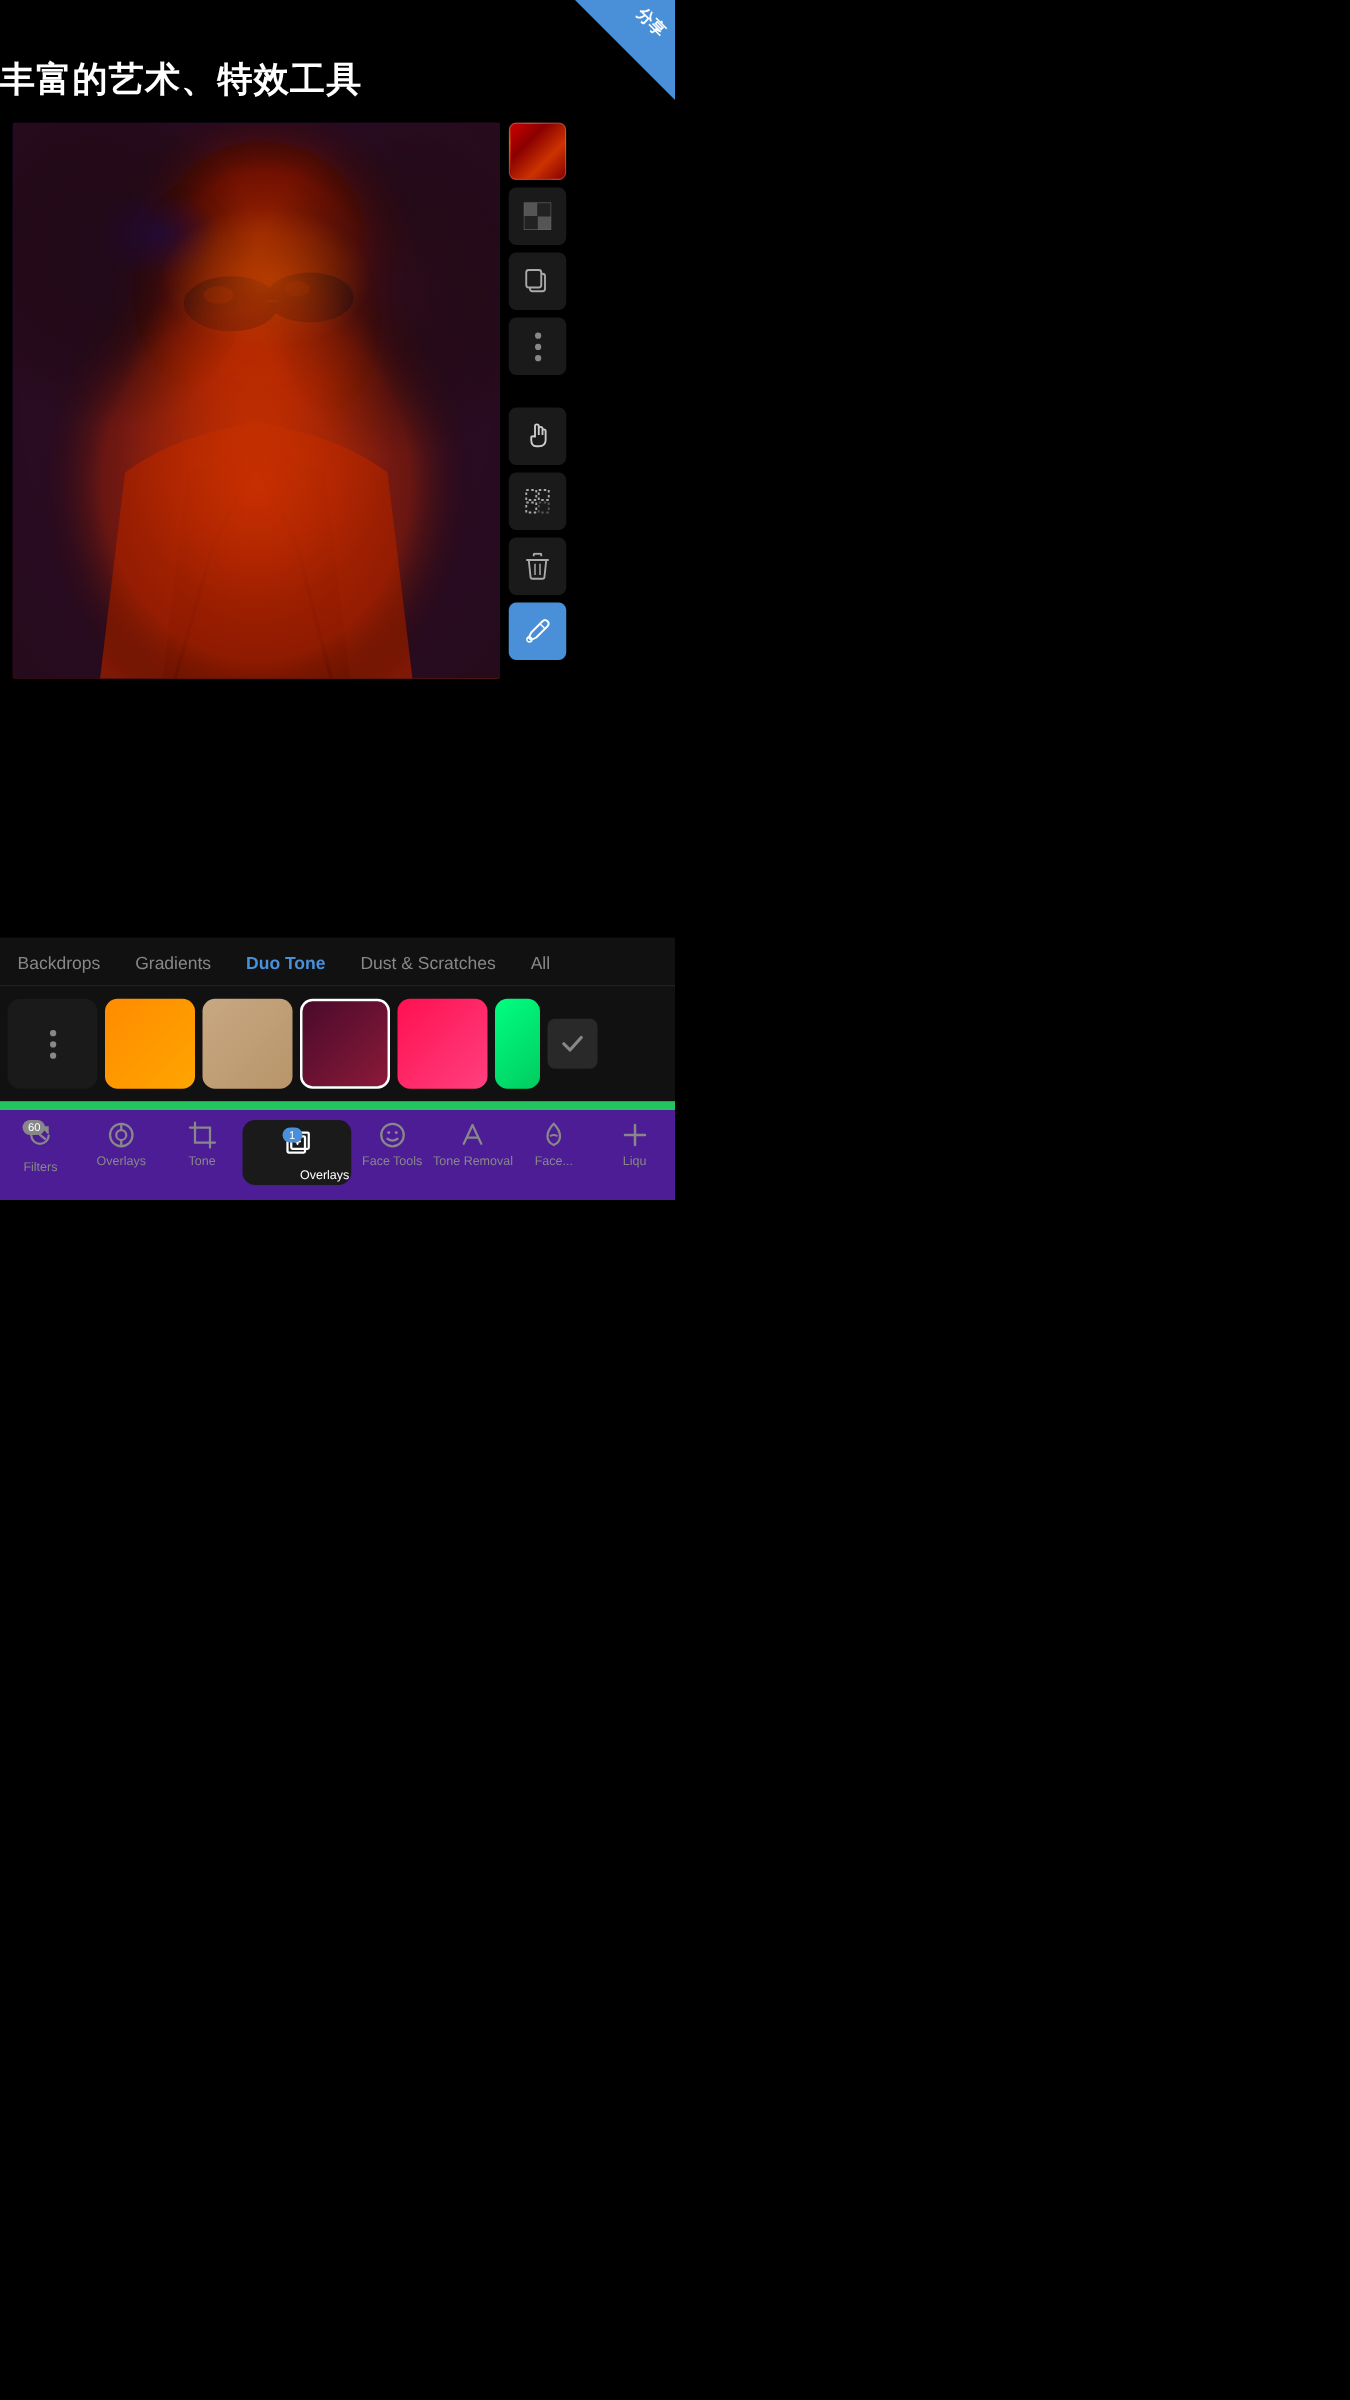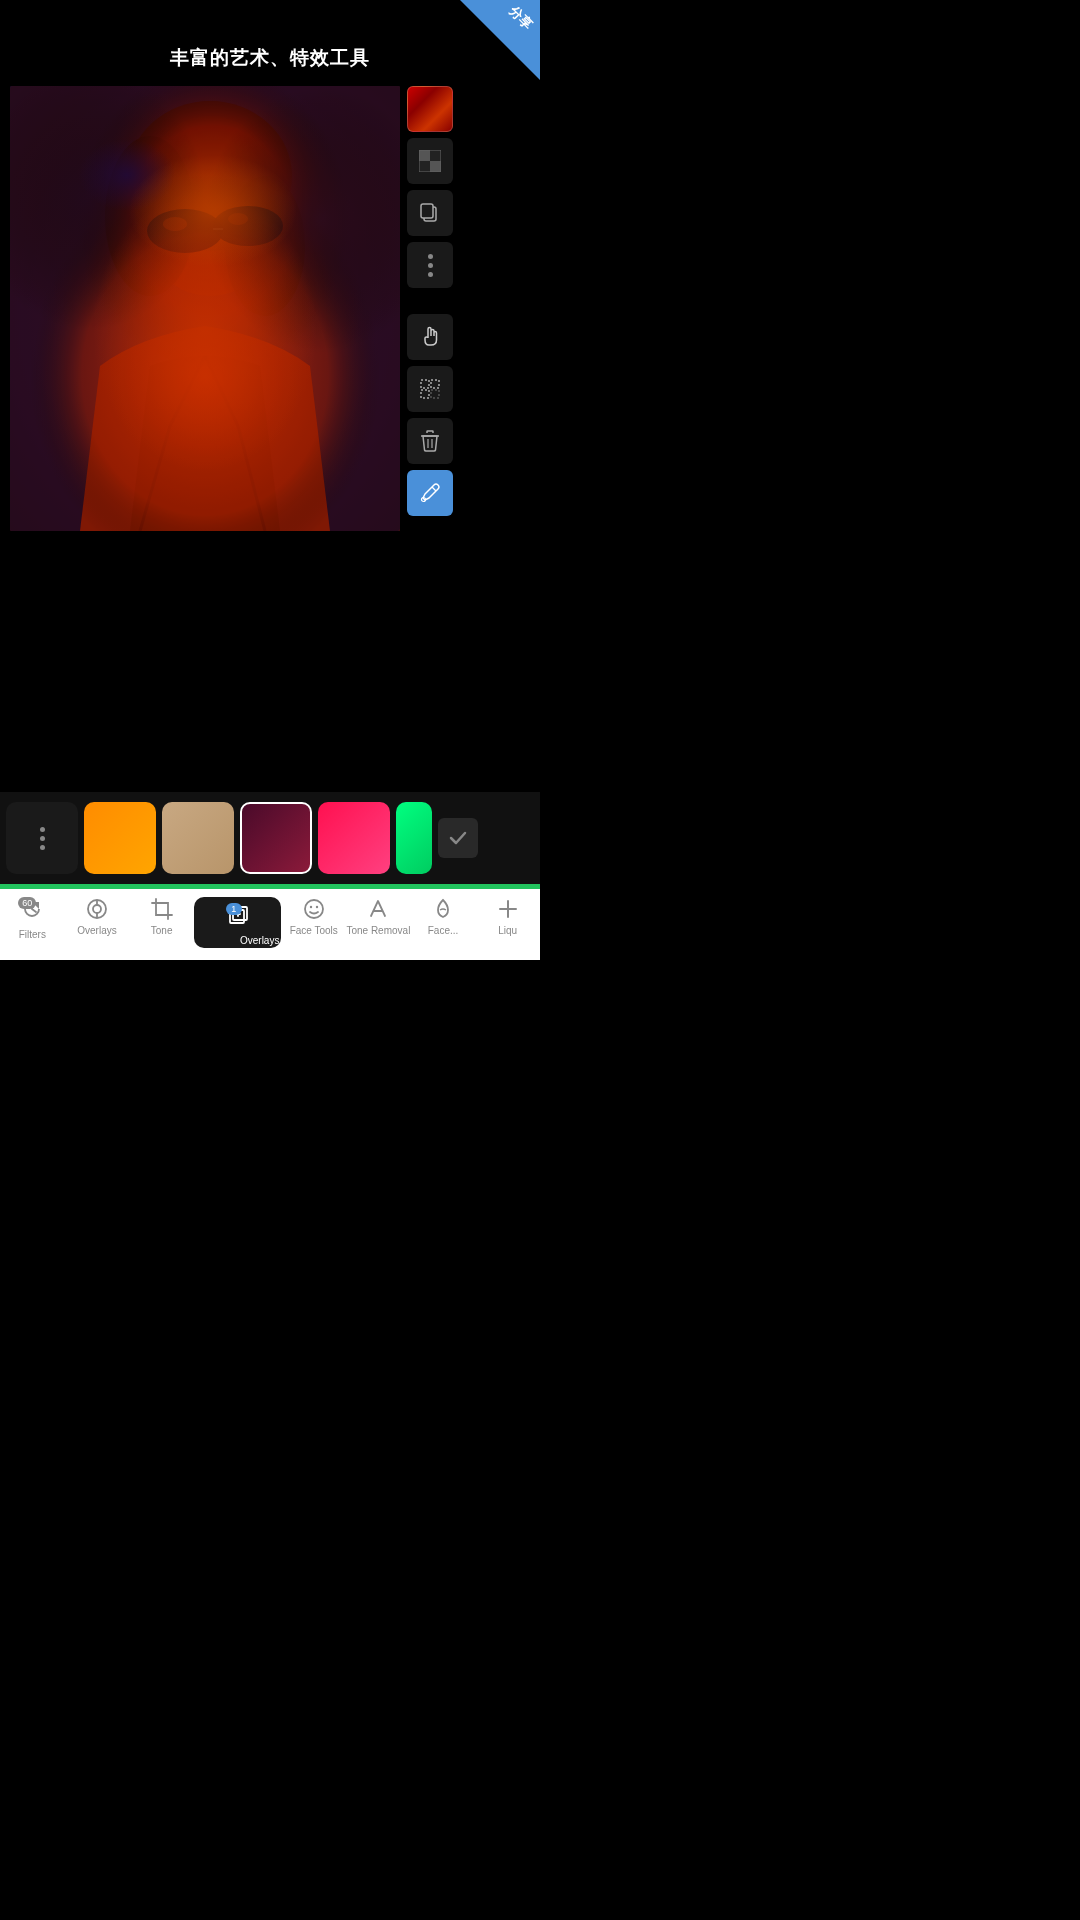--- a/index.html
+++ b/index.html
@@ -38,23 +38,22 @@
       right: 6px;
       transform: rotate(45deg);
       transform-origin: center;
       line-height: 1.2;
       text-align: center;
     }
 
     
     .page-title {
       color: white;
-      font-size: 19px;
+      font-size: 28px;
       font-weight: bold;
-      text-align: center;
       padding-top: 45px;
       padding-bottom: 15px;
       letter-spacing: 1px;
     }
 
     
     .main-area {
       display: flex;
       flex-direction: row;
       position: relative;
@@ -203,22 +202,22 @@
       align-items: center;
       justify-content: center;
       flex-shrink: 0;
       cursor: pointer;
     }
 
     
     .bottom-nav {
       display: flex;
       flex-direction: row;
-      background: #ffffff;
-      border-top: 5px solid #22c55e;
+      background: #4c1d95;
+      border-top: 7px solid #22c55e;
       padding: 8px 0 12px 0;
     }
 
     .nav-item {
       flex: 1;
       display: flex;
       flex-direction: column;
       align-items: center;
       gap: 4px;
       cursor: pointer;
@@ -411,20 +410,27 @@
         <path d="M15 3 Q17 1 19 3 Q21 5 19 7 L10 16 L6 18 L4 16 L6 12 Z" fill="none" stroke="white" stroke-width="1.5" stroke-linejoin="round"></path>
         <path d="M13 5 L17 9" stroke="white" stroke-width="1.2"></path>
         <circle cx="4.5" cy="17.5" r="2" fill="none" stroke="white" stroke-width="1.2"></circle>
       </svg>
     </div>
   </div>
 </div>
 
 <div class="bottom-panel">
 
+  <div class="category-tabs">
+    <div class="category-tab">Backdrops</div>
+    <div class="category-tab">Gradients</div>
+    <div class="category-tab active">Duo Tone</div>
+    <div class="category-tab">Dust &amp; Scratches</div>
+    <div class="category-tab">All</div>
+  </div>
 
   <div class="swatches-row">
 
     <div class="swatch-item dots">
       <div class="three-dots">
         <div class="dot"></div>
         <div class="dot"></div>
         <div class="dot"></div>
       </div>
     </div>

